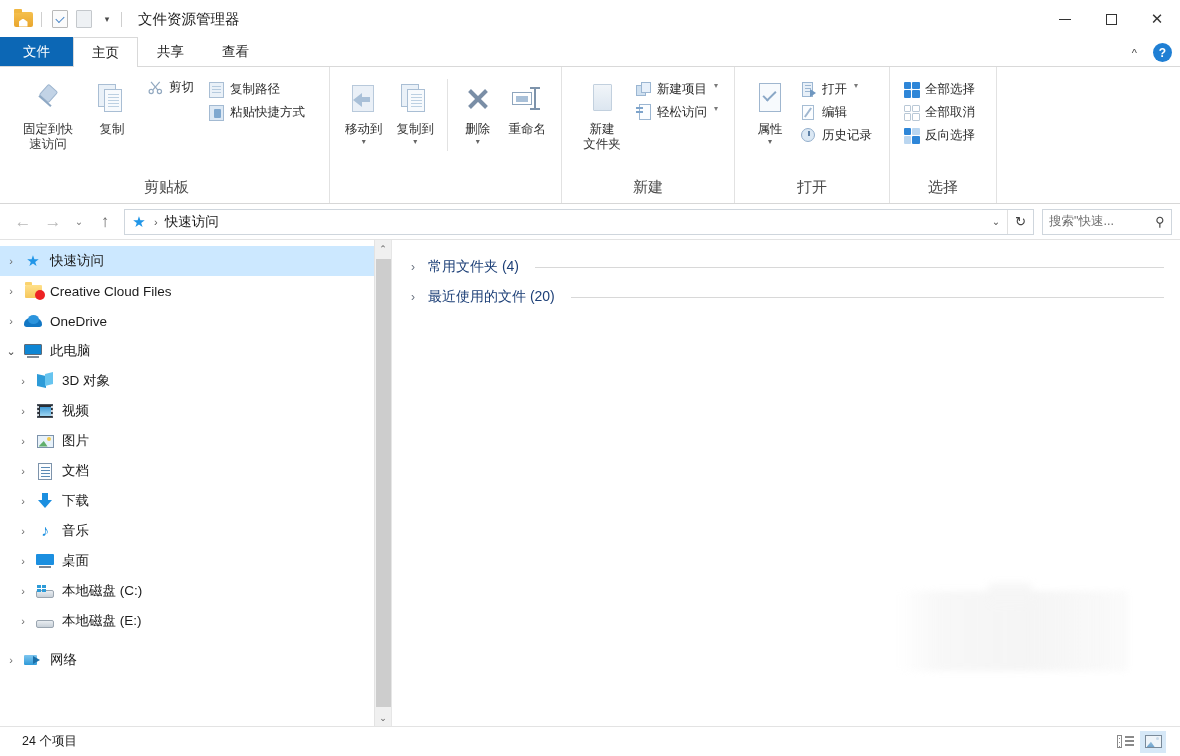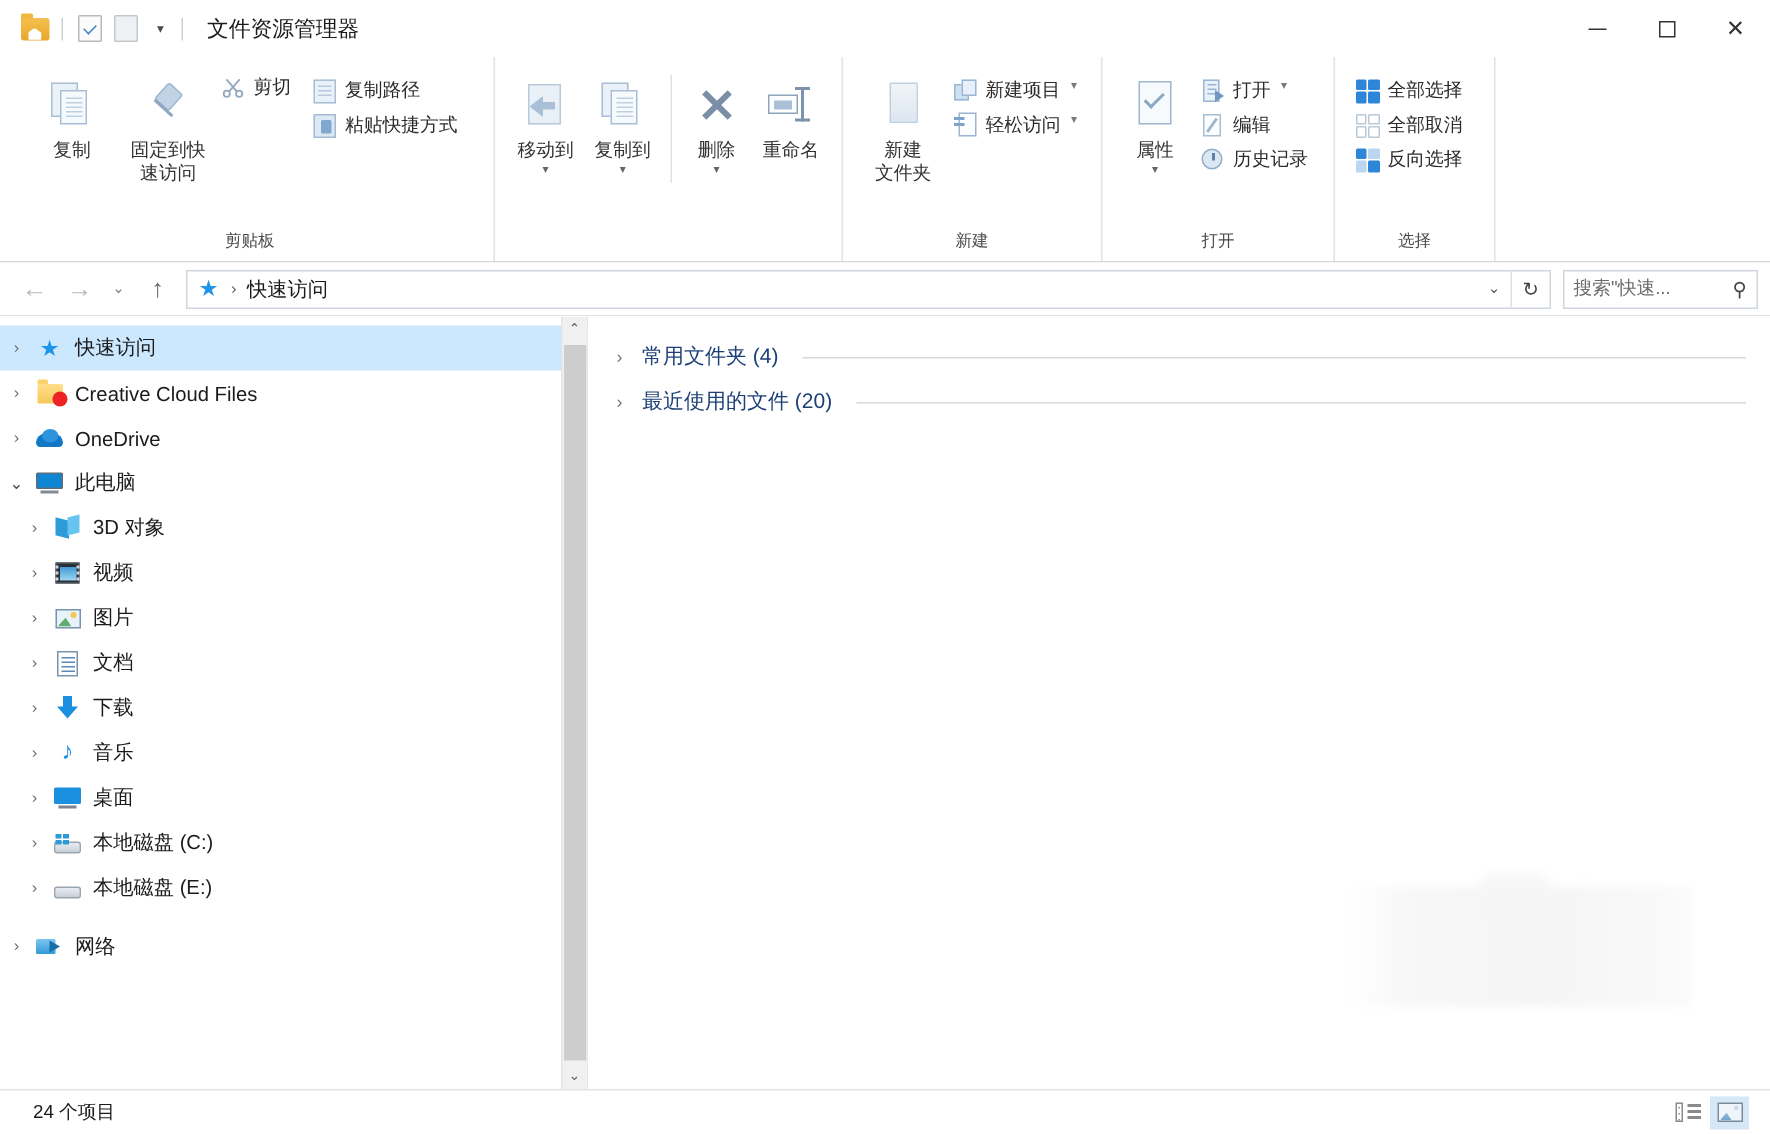--- a/index.html
+++ b/index.html
@@ -117,21 +117,21 @@
     display: flex; align-items: stretch;
     padding-left: 4px;
   }
   .rgroup {
     display: flex; flex-direction: column;
     position: relative; padding: 4px 0 0 0;
   }
   .rgroup + .rgroup { border-left: 1px solid #e2e2e2; }
   .rgroup-body { flex: 1; display: flex; align-items: flex-start; padding: 4px 8px 0 8px; }
   .rgroup-label {
-    text-align: center; font-size: 11px; color: #4a4a4a;
+    text-align: center; font-size: 15px; color: #4a4a4a;
     padding-bottom: 6px; margin-top: auto;
   }
 
   .bigbtn {
     width: 64px; display: flex; flex-direction: column; align-items: center;
     padding: 4px 2px 0 2px; color: #2b2b2b;
   }
   .bigbtn .lbl { font-size: 12.5px; line-height: 15px; text-align: center; color: #333; }
   .bigbtn .ico { height: 40px; display: flex; align-items: center; justify-content: center; margin-bottom: 3px; }
   .bigbtn .dropcaret { font-size: 8px; color: #666; line-height: 7px; margin-top: 1px; }
@@ -438,40 +438,50 @@
         </div>
       <div class="wc">
           <span class="sq"></span>
         </div>
       <div class="wc wc-close">
           <span class="gl">✕</span>
         </div>
     </div>
   </div>
 
+  <div class="tabrow">
+    <div class="tab file">文件</div>
+    <div class="tab active">主页</div>
+    <div class="tab">共享</div>
+    <div class="tab">查看</div>
+    <div class="tabrow-right">
+      <div class="ribbon-collapse">^</div>
+      <div class="help-btn">?</div>
+    </div>
+  </div>
 
   <div class="ribbon">
 
     <div class="rgroup" style="width:325px">
       <div class="rgroup-body" style="padding-left:12px">
+        <div class="bigbtn">
+          <div class="ico">
+              <div class="ic-pin"></div>
+            </div>
+          <div class="lbl">固定到快</div>
+          <div class="lbl">速访问</div>
+        </div>
         <div class="bigbtn">
           <div class="ico">
             <div class="ic-copy">
                 <span class="p1"></span>
                 <span class="p2"></span>
               </div>
           </div>
           <div class="lbl">复制</div>
-        </div>
-        <div class="bigbtn">
-          <div class="ico">
-              <div class="ic-pin"></div>
-            </div>
-          <div class="lbl">固定到快</div>
-          <div class="lbl">速访问</div>
         </div>
         <div style="display:flex;flex-direction:column;align-items:center">
           <div class="smallbtn" style="margin-top:2px">
             <span class="ico">
               <svg width="15" height="15" viewBox="0 0 16 16">
                   <g stroke="#93a9c0" stroke-width="1.3" fill="none">
                     <circle cx="3.4" cy="12.3" r="2.2"></circle>
                     <circle cx="12.2" cy="12.3" r="2.2"></circle>
                     <path d="M5 10.8 L12.5 2"></path>
                     <path d="M10.6 10.8 L3.2 2"></path>

